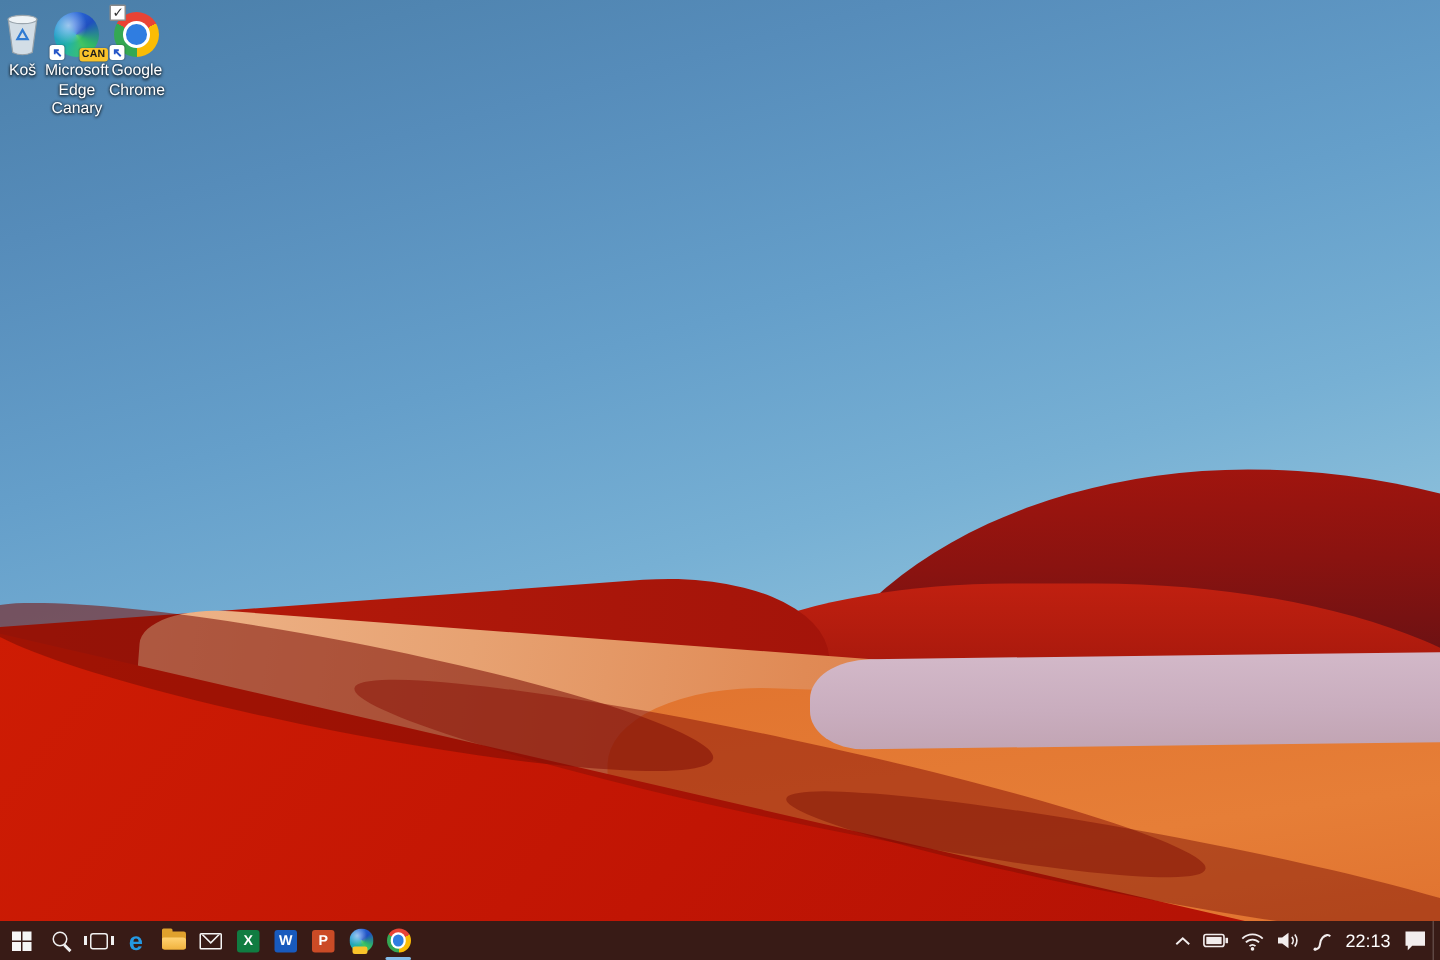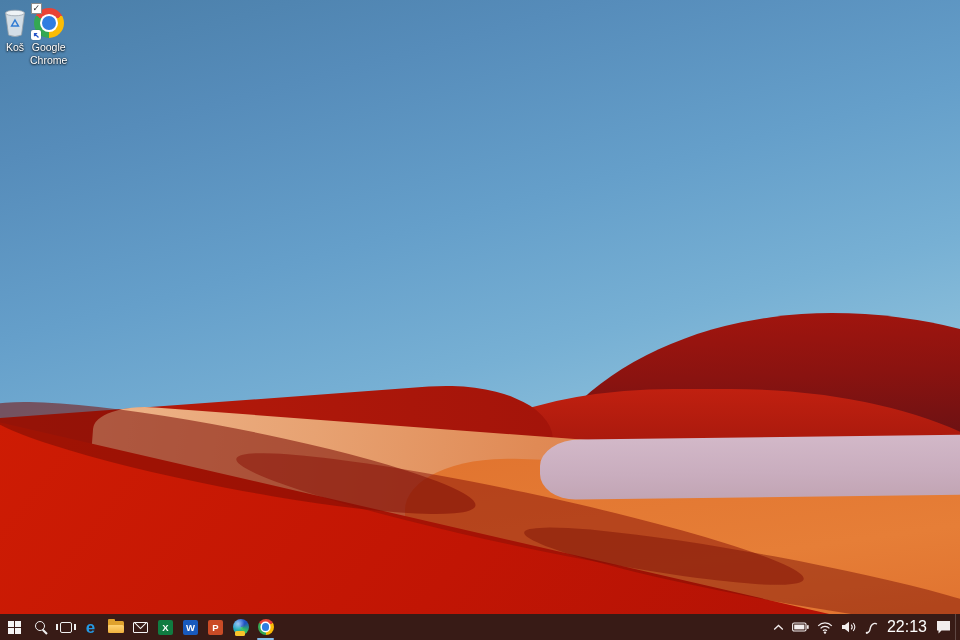--- a/index.html
+++ b/index.html
@@ -89,21 +89,21 @@
   .excel { background:#107c41; } .word { background:#185abd; } .ppt { background:#cb4b26; }
   .swirl.sm { width:16px; height:16px; position:relative; }
   .swirl.sm::after { content:''; position:absolute; left:2px; bottom:-1px; width:10px; height:5px; background:#f9c32a; border-radius:1.5px; }
   .chromelogo.sm { width:16px; height:16px; }
   .chromelogo.sm::after { box-shadow:0 0 0 1.5px #fff; }
   .indicator { position:absolute; bottom:0; left:4px; right:4px; height:2px; background:#83bbe8; border-radius:1px; }
 
   .tb-tray { display:flex; align-items:center; height:26px; }
   .tray-btn { height:26px; display:flex; align-items:center; justify-content:center; padding:0 4px; background:none; border:none; }
   .tray-btn svg { display:block; }
-  .clock { color:#fff; font-size:16px; padding:3px 5px; line-height:26px; }
+  .clock { color:#fff; font-size:12px; padding:3px 5px; line-height:26px; }
   .show-desktop { width:5px; height:26px; border-left:1px solid rgba(255,255,255,.2); }
 </style>
 </head>
 <body>
 
 <div class="stage">
 
   <div class="layer dome"></div>
   <div class="layer mid-right"></div>
   <div class="layer mid-left"></div>
@@ -121,20 +121,32 @@
       <div class="art">
         <svg width="28" height="30" viewBox="0 0 28 30">
           <path d="M4.5 5 L7.5 27 Q14 30 20.5 27 L23.5 5 Q14 8.5 4.5 5 Z" fill="#dde5ea" fill-opacity="0.92" stroke="#97a1a8" stroke-width="0.8"></path>
           <ellipse cx="14" cy="5" rx="9.5" ry="2.8" fill="#eef3f6" stroke="#9aa5ad" stroke-width="0.8"></ellipse>
           <path d="M14 12 l3.4 6 h-6.8 z" fill="none" stroke="#2f7bd3" stroke-width="1.5"></path>
         </svg>
       </div>
       <div class="lbl">Koš</div>
     </div>
 
+    <div class="dicon">
+      <div class="art">
+        <div class="swirl"></div>
+        <span class="shortcut">
+          <svg width="8" height="8" viewBox="0 0 8 8">
+              <path d="M6.5 6.5 L2.5 2.5 M2.5 5.2 V2.5 H5.2" stroke="#2556c8" stroke-width="1.2" fill="none"></path>
+            </svg>
+        </span>
+        <span class="can-badge">CAN</span>
+      </div>
+      <div class="lbl">Microsoft Edge Canary</div>
+    </div>
 
     <div class="dicon">
       <div class="art">
         <div class="chromelogo"></div>
         <span class="checkbox">✓</span>
         <span class="shortcut">
           <svg width="8" height="8" viewBox="0 0 8 8">
               <path d="M6.5 6.5 L2.5 2.5 M2.5 5.2 V2.5 H5.2" stroke="#2556c8" stroke-width="1.2" fill="none"></path>
             </svg>
         </span>

